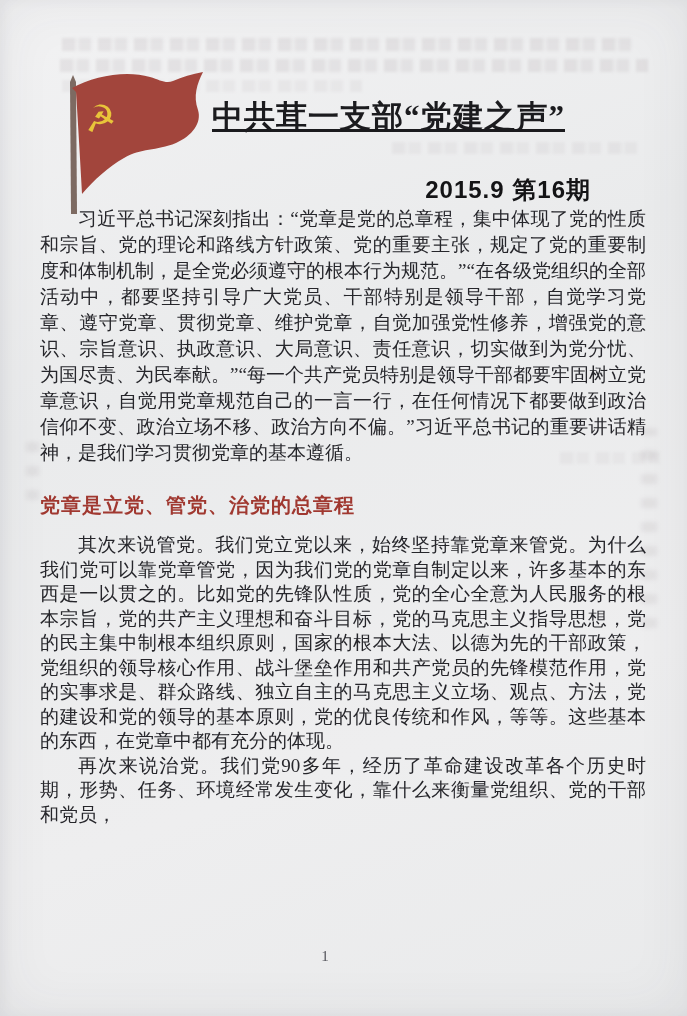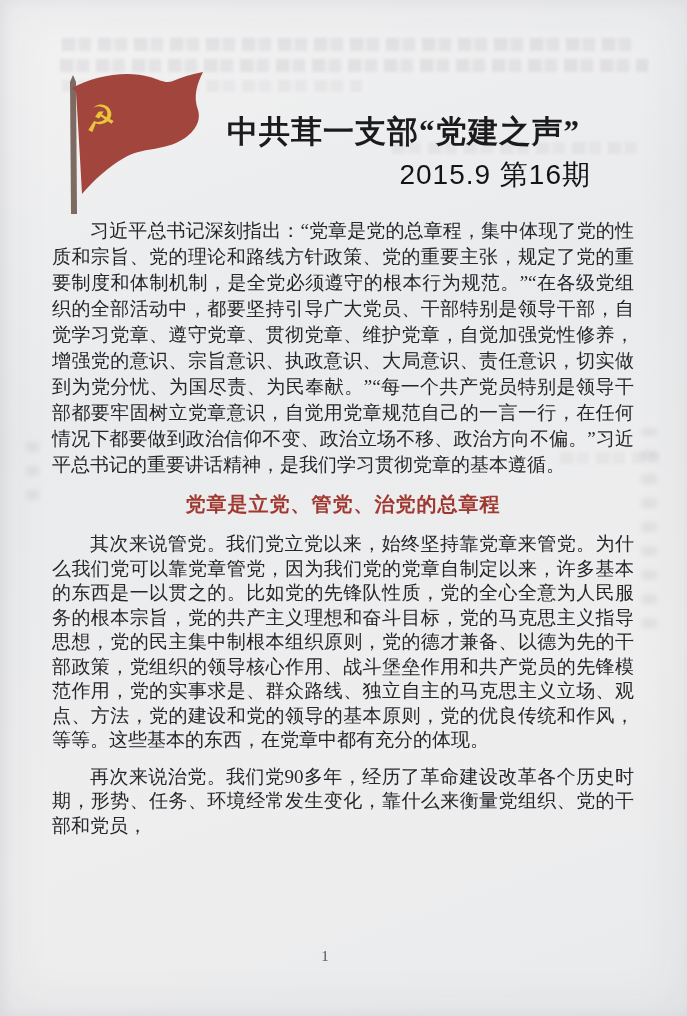--- a/index.html
+++ b/index.html
@@ -22,40 +22,40 @@
       rgba(150,138,144,.30) 0 13px, rgba(150,138,144,.07) 13px 17px,
       rgba(150,138,144,.26) 17px 29px, rgba(150,138,144,0) 29px 36px);
   }
   .bleed.vert{
     background:repeating-linear-gradient(0deg,
       rgba(148,136,142,.28) 0 10px, rgba(148,136,142,0) 10px 24px);
     filter:blur(2px);opacity:.45;
   }
   .flag-logo{position:absolute;left:46px;top:68px;width:170px;height:150px;}
   .title{
-    position:absolute;left:212px;top:96px;margin:15px;
+    position:absolute;left:212px;top:96px;margin:0;
     font-size:31px;font-weight:700;letter-spacing:1px;
     color:#1b1b1e;white-space:nowrap;
     font-family:"Liberation Serif", serif;
+    text-decoration:underline;
   }
   .issue{
-    position:absolute;right:96px;top:156px;
-    font-size:28px;font-weight:400;color:#141416;
+    position:absolute;right:96px;top:174px;
+    font-size:24px;font-weight:700;color:#141416;
     font-family:"Liberation Sans", sans-serif;
     letter-spacing:1px;white-space:nowrap;
   }
   .body{
     position:absolute;left:40px;top:206px;width:606px;
     font-size:19px;text-align:justify;
   }
-  .para{margin:12px;text-indent:2em;line-height:24.5px;}
+  .para{margin:0;text-indent:2em;line-height:24.5px;}
   .para.lead{line-height:26px;}
   .heading{
-    margin:11px 0 14px 0;
-    text-align:center;
+    margin:25px 0 14px 0;
     font-size:20px;line-height:28px;font-weight:700;
     color:#a03830;letter-spacing:1px;
     font-family:"Liberation Serif", serif;
   }
   .pagenum{
     position:absolute;left:0;top:948px;width:650px;
     text-align:center;font-size:15px;color:#55555c;
     font-family:"Liberation Serif", serif;
   }
 </style>
@@ -88,18 +88,18 @@
 
   <h1 class="title">中共茸一支部“党建之声”</h1>
 
   <div class="issue">2015.9 第16期</div>
 
   <div class="body">
     <p class="para lead">习近平总书记深刻指出：“党章是党的总章程，集中体现了党的性质和宗旨、党的理论和路线方针政策、党的重要主张，规定了党的重要制度和体制机制，是全党必须遵守的根本行为规范。”“在各级党组织的全部活动中，都要坚持引导广大党员、干部特别是领导干部，自觉学习党章、遵守党章、贯彻党章、维护党章，自觉加强党性修养，增强党的意识、宗旨意识、执政意识、大局意识、责任意识，切实做到为党分忧、为国尽责、为民奉献。”“每一个共产党员特别是领导干部都要牢固树立党章意识，自觉用党章规范自己的一言一行，在任何情况下都要做到政治信仰不变、政治立场不移、政治方向不偏。”习近平总书记的重要讲话精神，是我们学习贯彻党章的基本遵循。</p>
 
     <h2 class="heading">党章是立党、管党、治党的总章程</h2>
 
-    <p class="para">其次来说管党。我们党立党以来，始终坚持靠党章来管党。为什么我们党可以靠党章管党，因为我们党的党章自制定以来，许多基本的东西是一以贯之的。比如党的先锋队性质，党的全心全意为人民服务的根本宗旨，党的共产主义理想和奋斗目标，党的马克思主义指导思想，党的民主集中制根本组织原则，党的德才兼备、以德为先的干部政策，党组织的领导核心作用、战斗堡垒作用和共产党员的先锋模范作用，党的实事求是、群众路线、独立自主的马克思主义立场、观点、方法，党的建设和党的领导的基本原则，党的优良传统和作风，等等。这些基本的东西，在党章中都有充分的体现。</p>
+    <p class="para">其次来说管党。我们党立党以来，始终坚持靠党章来管党。为什么我们党可以靠党章管党，因为我们党的党章自制定以来，许多基本的东西是一以贯之的。比如党的先锋队性质，党的全心全意为人民服务的根本宗旨，党的共产主义理想和奋斗目标，党的马克思主义指导思想，党的民主集中制根本组织原则，国家的根本大法、以德为先的干部政策，党组织的领导核心作用、战斗堡垒作用和共产党员的先锋模范作用，党的实事求是、群众路线、独立自主的马克思主义立场、观点、方法，党的建设和党的领导的基本原则，党的优良传统和作风，等等。这些基本的东西，在党章中都有充分的体现。</p>
     <p class="para">再次来说治党。我们党90多年，经历了革命建设改革各个历史时期，形势、任务、环境经常发生变化，靠什么来衡量党组织、党的干部和党员，</p>
   </div>
 
   <div class="pagenum">1</div>
 </div>
 
 </body></html>

